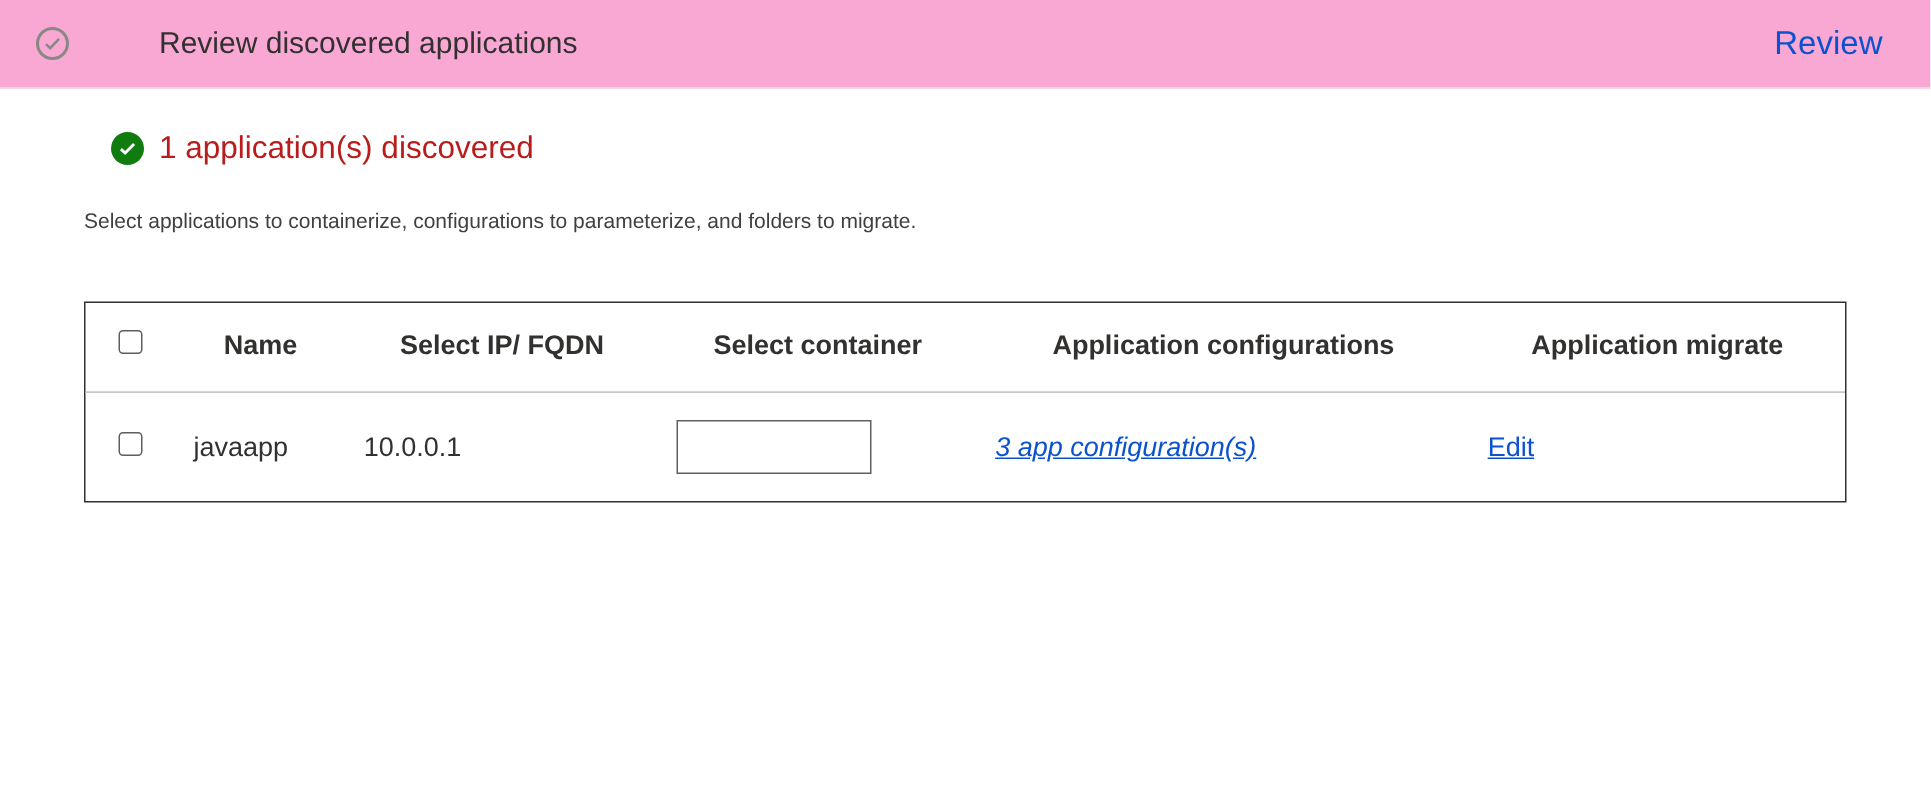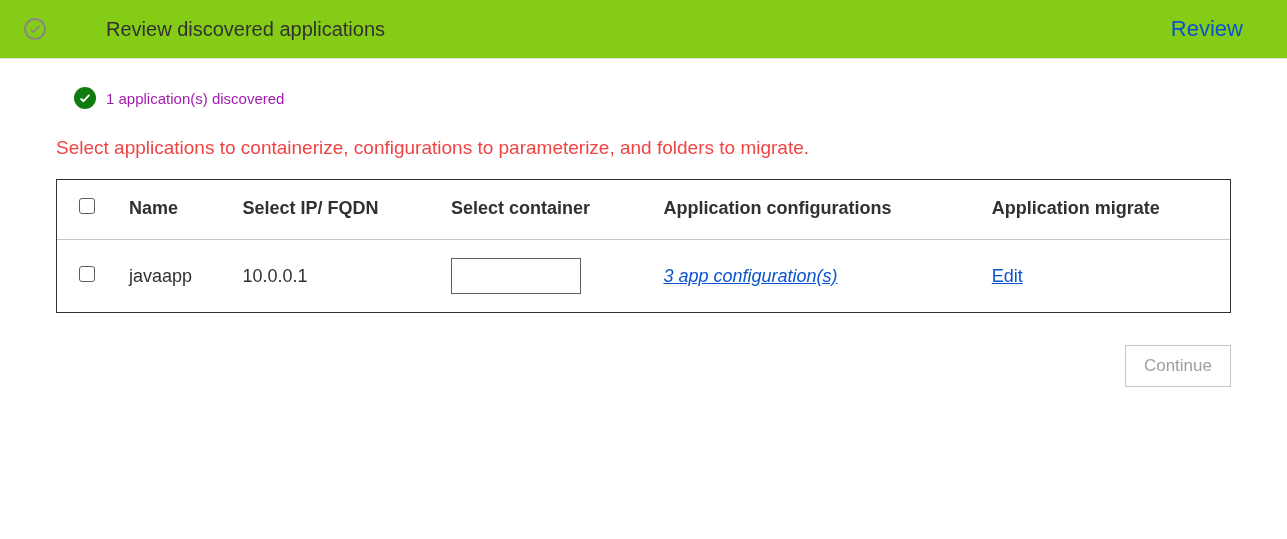--- a/index.html
+++ b/index.html
@@ -7,22 +7,22 @@
       font-family: "Segoe UI", -apple-system, BlinkMacSystemFont, sans-serif;
       font-size: 14px;
       color: #323130;
       background: #ffffff;
       width: 1287px;
     }
     .header-bar {
       display: flex;
       align-items: center;
       justify-content: space-between;
-      background: #84cc16;
-      padding: 16px 44px 16px 24px;
+      background: #f9a8d4;
+      padding: 16px 32px 16px 24px;
       border-bottom: 1px solid #e1dfdd;
     }
     .header-left {
       display: flex;
       align-items: center;
       gap: 60px;
     }
     .step-circle {
       width: 22px;
       height: 22px;
@@ -59,38 +59,38 @@
       height: 22px;
       background: #107c10;
       border-radius: 50%;
       display: flex;
       align-items: center;
       justify-content: center;
       color: #ffffff;
     }
     .success-badge svg { width: 14px; height: 14px; }
     .status-text {
-      font-size: 15px;
-      color: #a21caf;
+      font-size: 21px;
+      color: #b91c1c;
     }
     .desc {
-      font-size: 19px;
-      color: #ef4444;
-      margin-bottom: 20px;
+      font-size: 14px;
+      color: #404040;
+      margin-bottom: 46px;
     }
     .tbl-wrapper {
       border: 1px solid #323130;
       margin-bottom: 32px;
     }
     table {
       width: 100%;
       border-collapse: collapse;
     }
     thead th {
-      text-align: left;
+      text-align: center;
       font-size: 18px;
       font-weight: 600;
       color: #323130;
       padding: 18px 12px 20px 12px;
       border-bottom: 1px solid #c8c6c4;
       vertical-align: middle;
     }
     tbody td {
       padding: 18px 12px;
       font-size: 18px;
@@ -189,16 +189,13 @@
             <span class="lnk lnk-multi">3 app configuration(s)</span>
           </td>
           <td>
             <span class="lnk">Edit</span>
           </td>
         </tr>
       </tbody>
     </table>
   </div>
 
-  <div class="footer">
-    <button class="continue-btn" disabled="">Continue</button>
-  </div>
 </div>
 
 </body></html>

